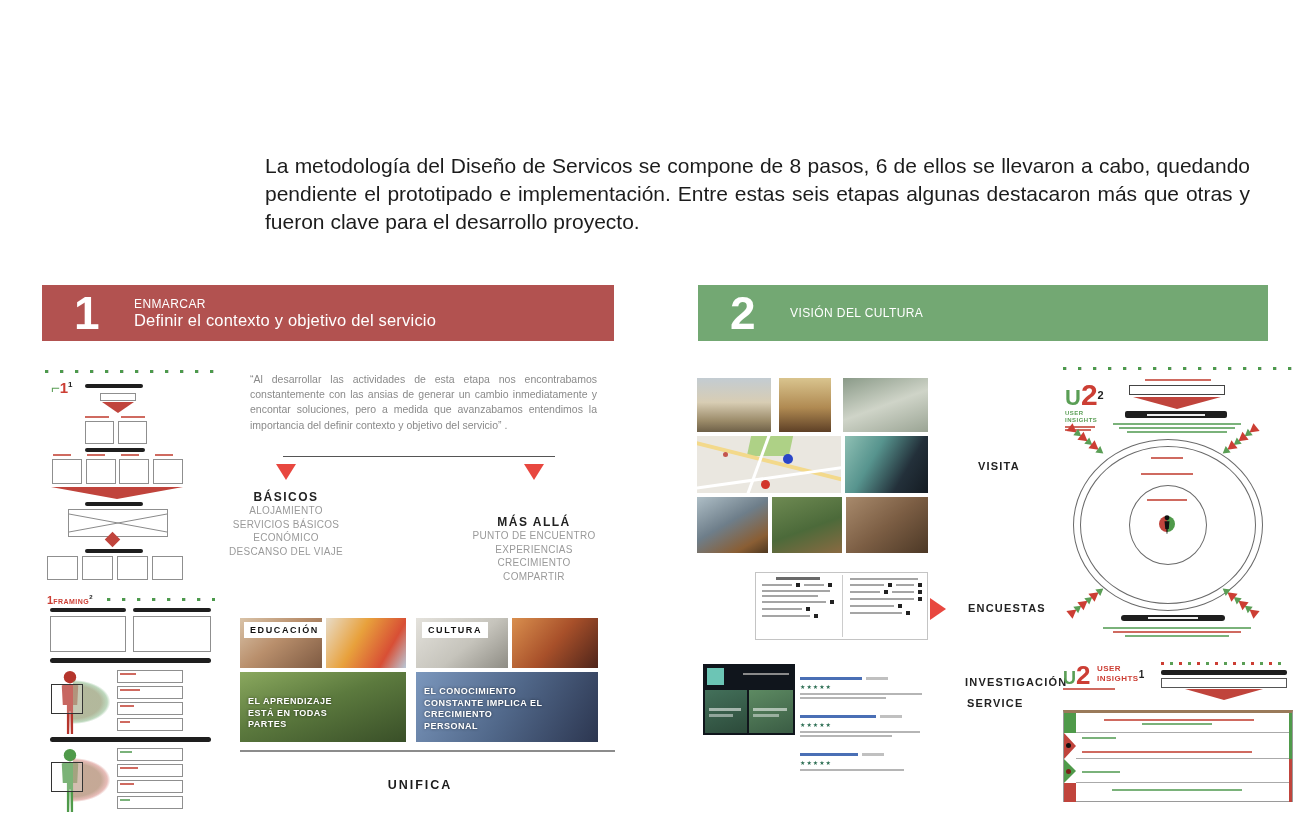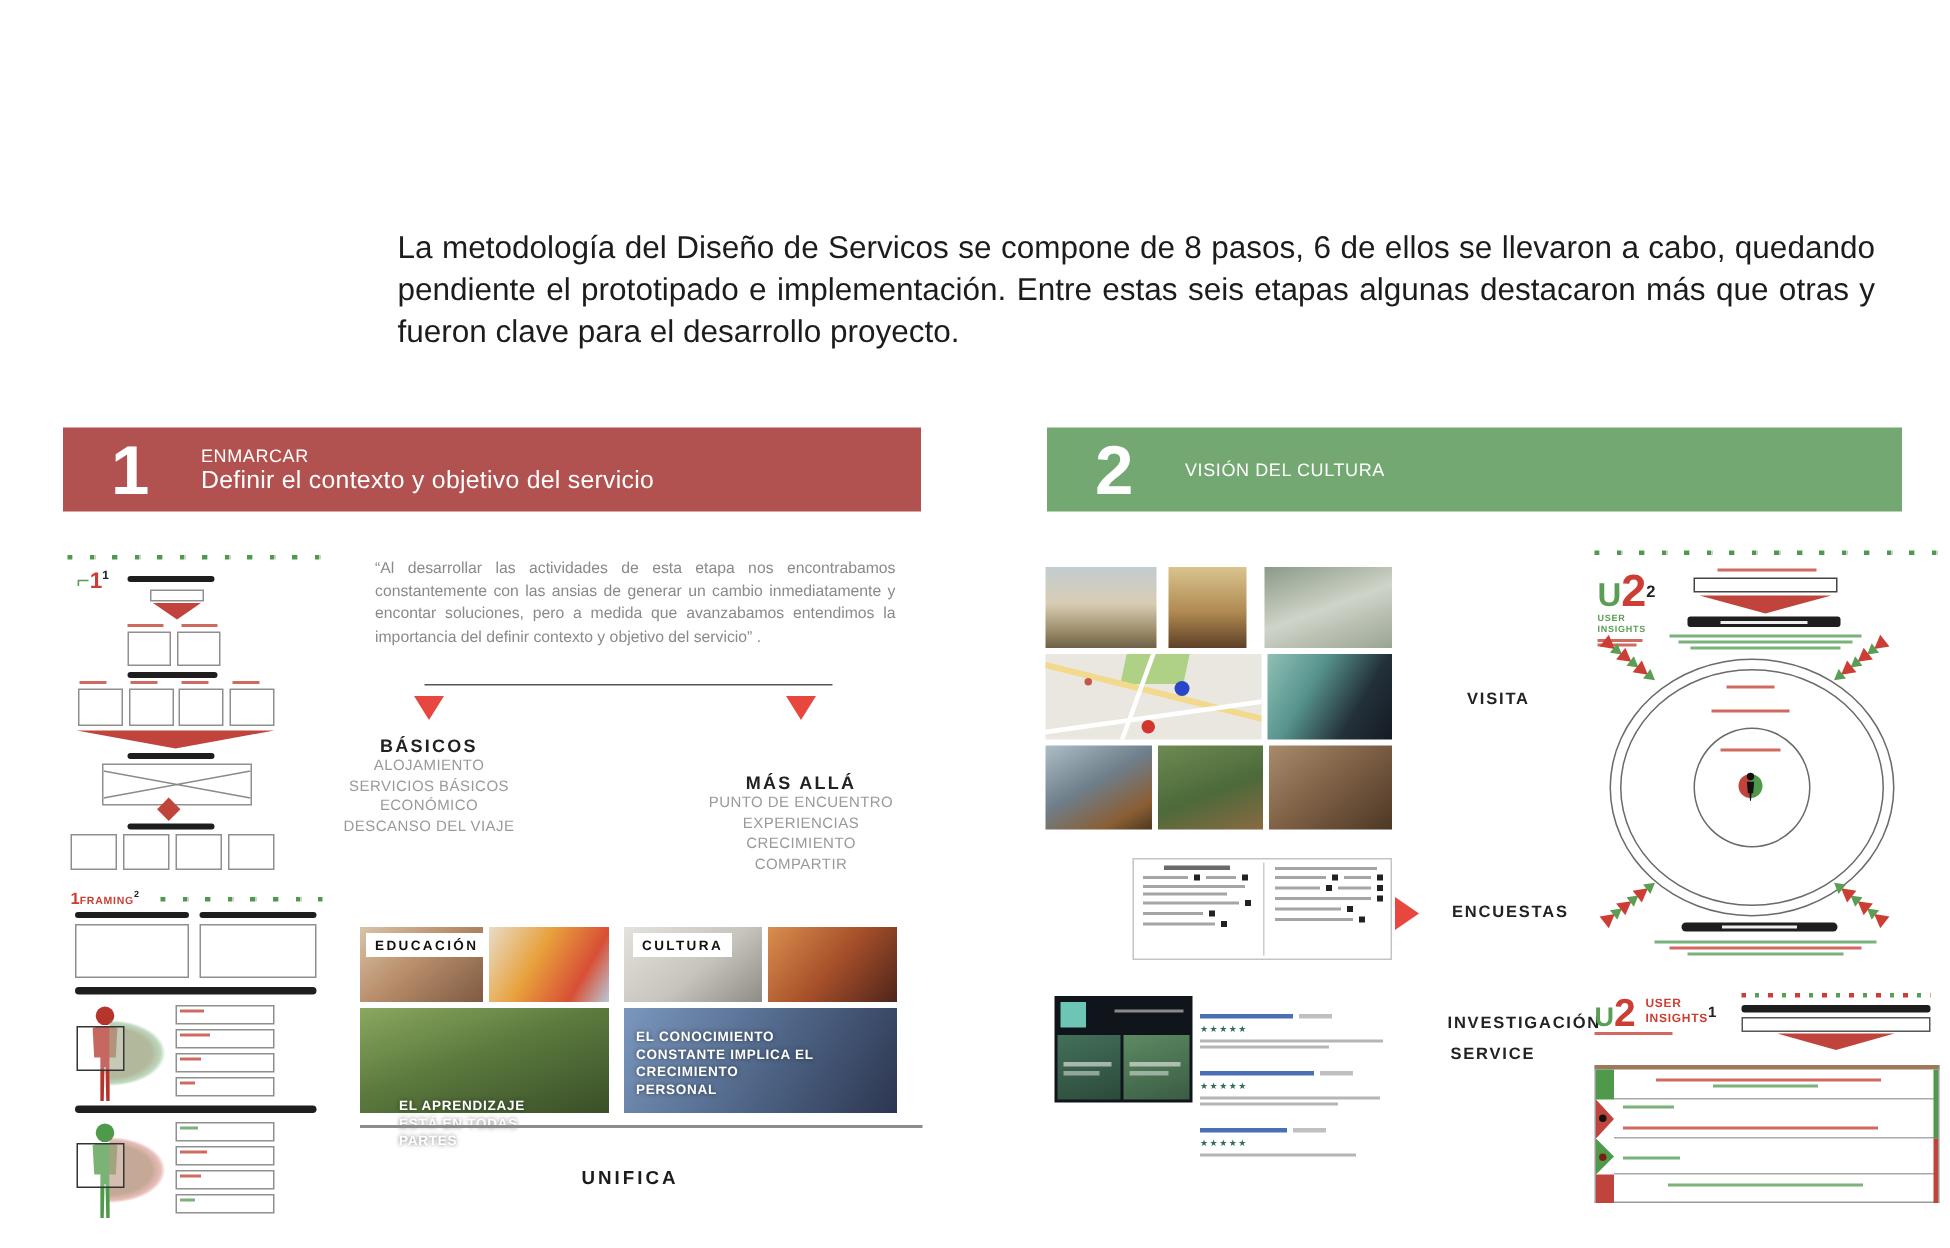--- a/index.html
+++ b/index.html
@@ -197,21 +197,21 @@
       <div class="col-item">CRECIMIENTO</div>
       <div class="col-item">COMPARTIR</div>
     </div>
   </div>
 
   <div class="abs" style="left:240px;top:616px;width:358px;height:126px;">
     <div class="ph" style="left:0;top:2px;width:82px;height:50px;background:linear-gradient(140deg,#d9c3a8 0%,#b98f6c 45%,#7e5a42 100%);"></div>
     <div class="ph" style="left:86px;top:2px;width:80px;height:50px;background:linear-gradient(120deg,#e8dcc8 0%,#e8a13c 40%,#d84f35 75%,#b9c9d9 100%);"></div>
     <div class="tag" style="left:4px;top:6px;">EDUCACIÓN</div>
     <div class="ph" style="left:0;top:56px;width:166px;height:70px;background:linear-gradient(160deg,#8aa85e 0%,#5c7a3e 45%,#394f28 100%);"></div>
-    <div class="caption" style="left:26px;top:80px;width:110px;margin-top:36px;">EL APRENDIZAJE ESTÁ EN TODAS PARTES</div>
+    <div class="caption" style="left:8px;top:80px;width:110px;">EL APRENDIZAJE ESTÁ EN TODAS PARTES</div>
     <div class="ph" style="left:176px;top:2px;width:92px;height:50px;background:linear-gradient(140deg,#e4e2dc 0%,#c6c4bc 55%,#8e8c84 100%);"></div>
     <div class="ph" style="left:272px;top:2px;width:86px;height:50px;background:linear-gradient(130deg,#d98f4e 0%,#a8502a 50%,#4e241a 100%);"></div>
     <div class="tag" style="left:182px;top:6px;">CULTURA</div>
     <div class="ph" style="left:176px;top:56px;width:182px;height:70px;background:linear-gradient(120deg,#7b97bd 0%,#51688a 50%,#2c3650 100%);"></div>
     <div class="caption" style="left:184px;top:70px;width:120px;">EL CONOCIMIENTO CONSTANTE IMPLICA EL CRECIMIENTO PERSONAL</div>
   </div>
 
   <div class="abs" style="left:240px;top:750px;width:375px;height:2px;background:#8c8c8c;"></div>
   <div class="unifica">UNIFICA</div>
 

